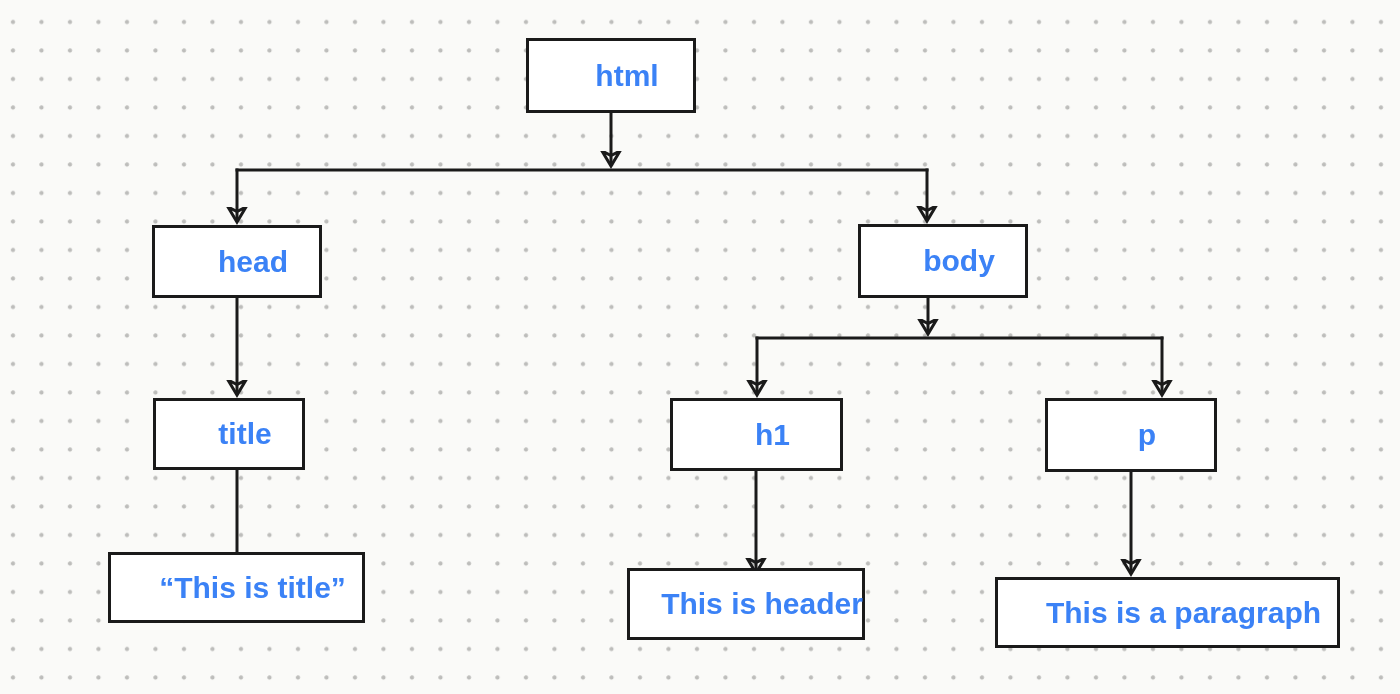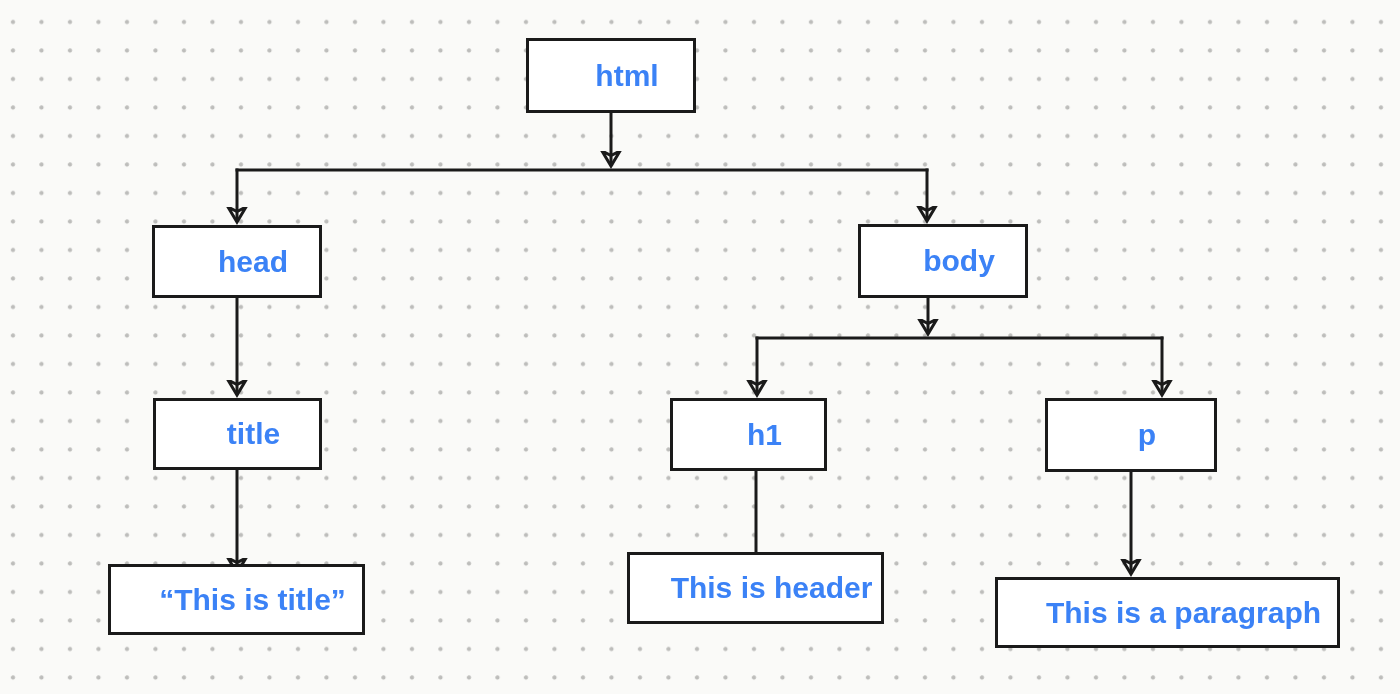--- a/index.html
+++ b/index.html
@@ -40,25 +40,25 @@
     font-weight: bold;
     font-size: 30px;
     color: #3b82f6;
     white-space: nowrap;
     padding-left: 32px;
   }
   
   .n-html   { left: 526px; top: 38px;  width: 170px; height: 75px; }
   .n-head   { left: 152px; top: 225px; width: 170px; height: 73px; text-align: center; }
   .n-body   { left: 843px; top: 224px; width: 170px; height: 74px; margin-left: 15px; }
-  .n-title  { left: 153px; top: 398px; width: 169px; height: 72px; }
-  .n-h1     { left: 670px; top: 398px; width: 157px; height: 73px; }
+  .n-title  { left: 153px; top: 398px; width: 152px; height: 72px; }
+  .n-h1     { left: 670px; top: 398px; width: 173px; height: 73px; }
   .n-p      { left: 1045px; top: 398px; width: 172px; height: 74px; }
-  .n-ttext  { left: 108px; top: 564px; width: 257px; height: 71px; }
-  .n-htext  { left: 627px; top: 552px; width: 257px; height: 72px; }
+  .n-ttext  { left: 108px; top: 552px; width: 257px; height: 71px; }
+  .n-htext  { left: 627px; top: 568px; width: 238px; height: 72px; }
   .n-ptext  { left: 959px; top: 577px; width: 345px; height: 71px; margin-left: 36px; }
 </style>
 </head>
 <body>
 
 <div class="canvas">
 
   <svg class="connectors" viewBox="0 0 1400 694" xmlns="http://www.w3.org/2000/svg" aria-hidden="true">
     <defs>
       <marker id="arrow" markerUnits="userSpaceOnUse" markerWidth="24" markerHeight="24" refX="13" refY="11" orient="auto">

